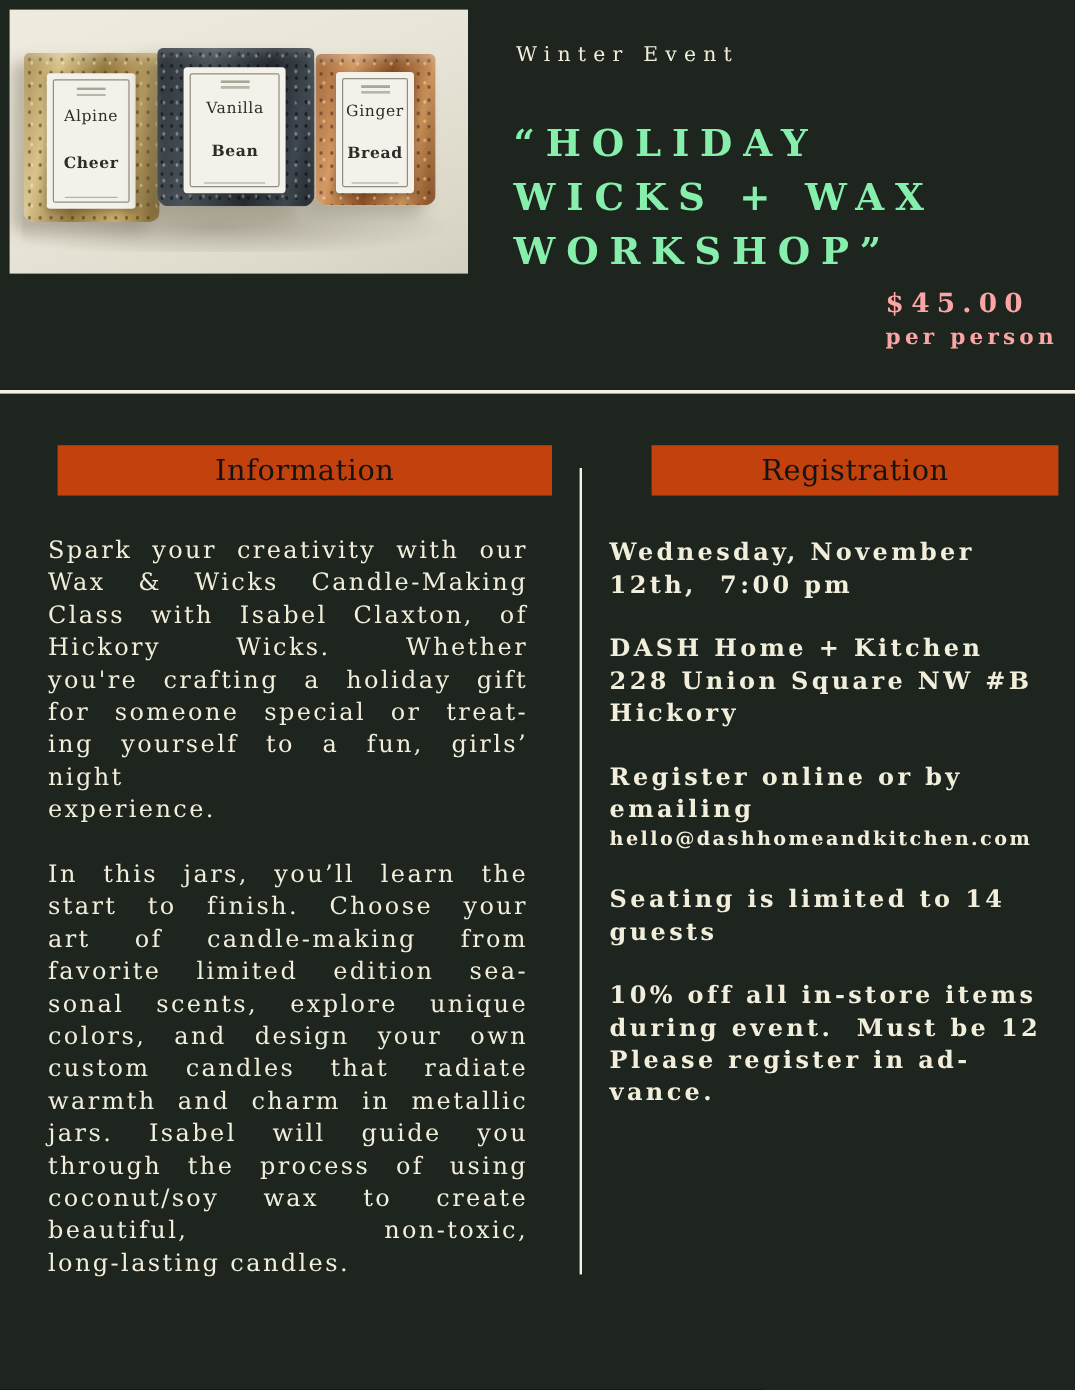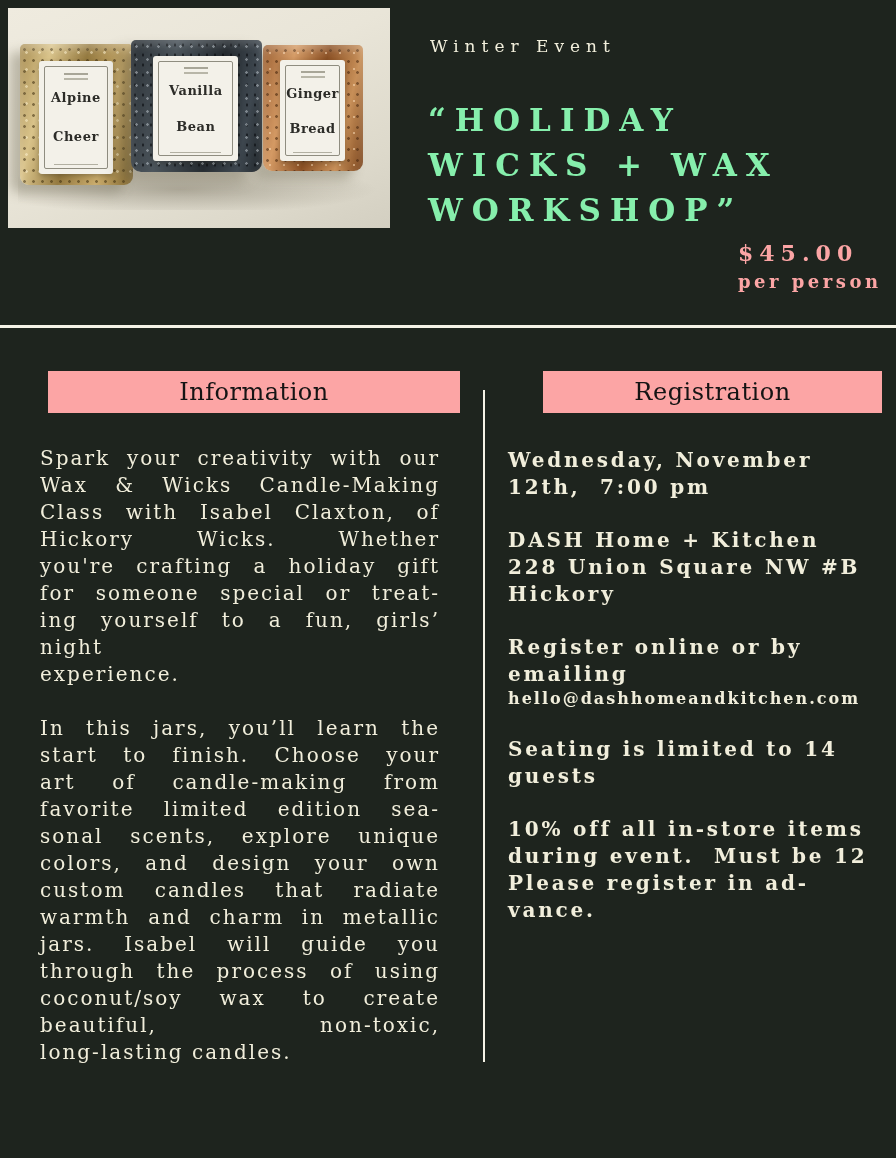--- a/index.html
+++ b/index.html
@@ -57,21 +57,21 @@
     background:#f3f1e9; border-radius:3px;
     box-shadow:0 2px 5px rgba(40,36,22,.3);
   }
   .label-frame { position:absolute; inset:5px; border:1px solid #8f8d80; border-radius:2px; }
   .label-logo { position:absolute; top:11%; left:50%; transform:translateX(-50%);
     width:24px; height:7px;
     background:linear-gradient(#a8a698 0 2px, transparent 2px 5px, #b8b6a8 5px 7px);
     background-size:100% 100%; }
   .label-name-top {
     position:absolute; top:26%; width:100%; text-align:center;
-    font-size:13px; font-weight:bold; color:#2c2c28; letter-spacing:.5px;
+    font-size:13px; font-weight:normal; color:#2c2c28; letter-spacing:.5px;
   }
   .label-name-bottom {
     position:absolute; top:60%; width:100%; text-align:center;
     font-size:13px; font-weight:bold; color:#2c2c28; letter-spacing:.5px;
   }
   .label-fineprint { position:absolute; bottom:8%; left:20%; width:60%; height:1px; background:#b2b0a2; }
 
   
   .eyebrow {
     position:absolute; left:430px; top:36px;
@@ -85,21 +85,21 @@
   .price-block { position:absolute; left:738px; top:240px; color:#fca5a5; }
   .price { font-size:22px; font-weight:bold; letter-spacing:6px; }
   .price-unit { font-size:18px; font-weight:bold; letter-spacing:3.5px; margin-top:5px; }
 
   
   .rule-h { position:absolute; left:0; top:325px; width:896px; height:3px; background:#f4f2e6; }
   .rule-v { position:absolute; left:483px; top:390px; width:2px; height:672px; background:#f4f2e6; }
 
   
   .header-bar {
-    position:absolute; top:371px; height:42px; background:#fca5a5;
+    position:absolute; top:371px; height:42px; background:#c2410c;
     display:flex; align-items:center; justify-content:center;
     color:#141414; font-size:24px; letter-spacing:.5px;
   }
   .header-bar.info { left:48px; width:412px; }
   .header-bar.reg  { left:543px; width:339px; }
 
   
   .info-text {
     position:absolute; left:40px; top:445px; width:400px;
     color:#f1eedb; font-size:20px; font-weight:normal;

